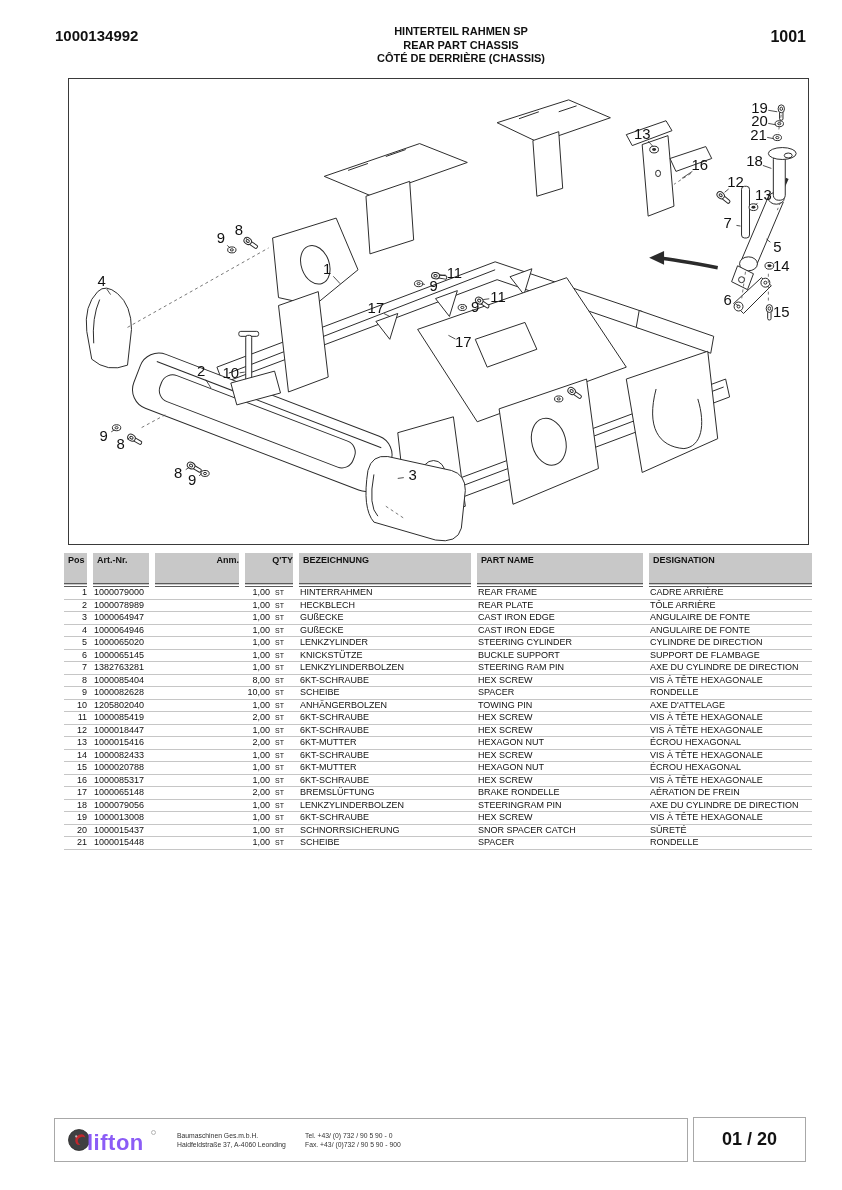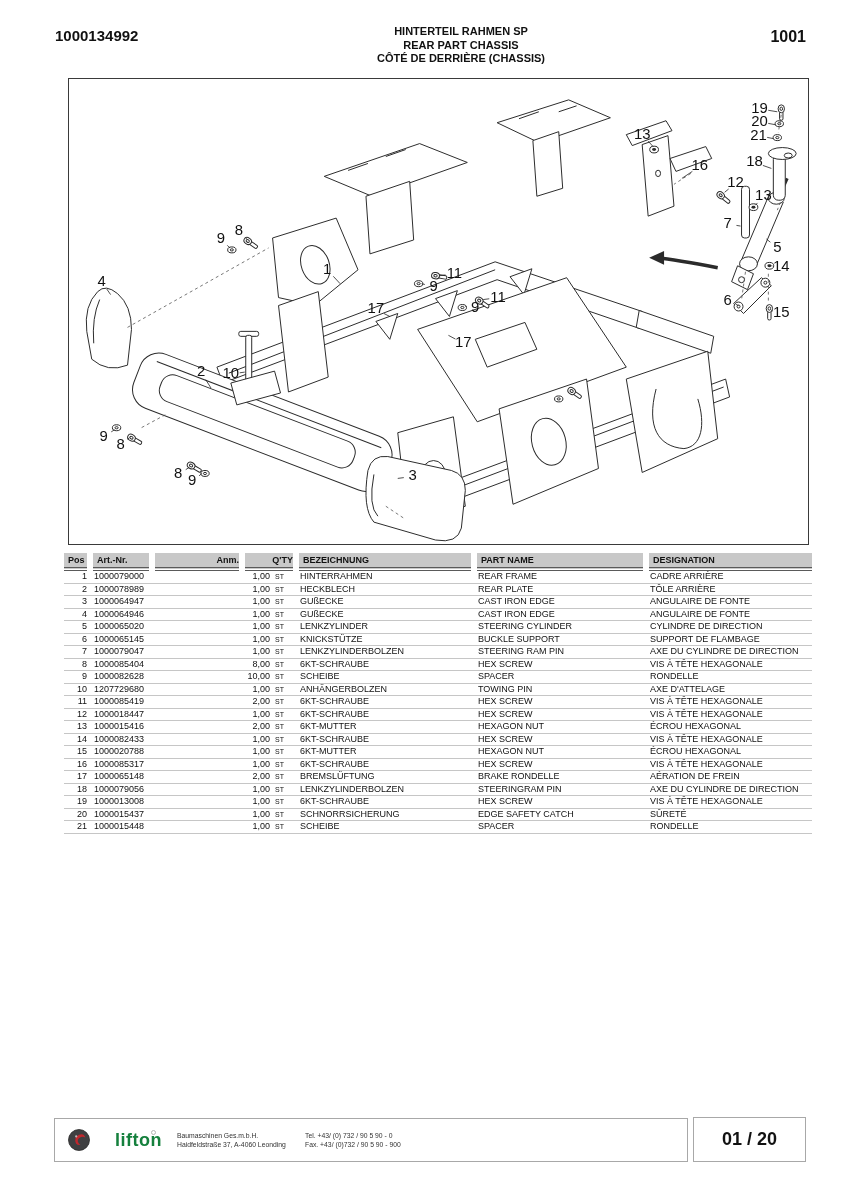--- a/index.html
+++ b/index.html
@@ -14,41 +14,41 @@
 
   
   .diagram-box{position:absolute;left:68px;top:78px;width:741px;height:467px;
                border:1.5px solid #3a3a3a;background:#fff;box-sizing:border-box;}
   .diagram-box svg{display:block;}
   .dlabel{font-family:"Liberation Sans",sans-serif;font-size:15px;fill:#111;}
 
   
   .parts-table{position:absolute;left:64px;top:553px;width:748px;border-collapse:collapse;table-layout:fixed;}
   .parts-table th{background:#c8c8c8;font-size:9px;font-weight:bold;text-align:left;
-                  padding:2px 0 2px 4px;border-right:6px solid #fff;box-sizing:border-box;
+                  padding:2px 0 18px 4px;border-right:6px solid #fff;box-sizing:border-box;
                   border-bottom:4px double #5a5a5a;white-space:nowrap;}
   .parts-table th:last-child{border-right:none;margin-left:33px;}
   .parts-table th.c{text-align:right;padding-left:0;}
   .parts-table td{font-size:9px;line-height:11.5px;height:11.5px;padding:0 0 0 4px;
                   border-bottom:1px solid #c6c6c6;white-space:nowrap;overflow:hidden;box-sizing:border-box;}
   .parts-table td.pos{text-align:right;padding-right:3px;padding-left:0;}
   .parts-table td.qty{padding-right:12px;}
   .parts-table td.qty .cellwrap{display:flex;justify-content:flex-end;align-items:baseline;gap:5px;margin-left:17px;}
   .parts-table td.qty .u{font-size:7px;}
   .parts-table tbody tr:first-child td{border-top:none;}
 
   
   .footer-left{position:absolute;left:54px;top:1118px;width:634px;height:44px;
                border:1.2px solid #a8a8a8;box-sizing:border-box;background:#fff;}
   .footer-right{position:absolute;left:693px;top:1117px;width:113px;height:45px;
                 border:1.2px solid #a8a8a8;box-sizing:border-box;display:flex;
                 align-items:center;justify-content:center;font-size:18px;font-weight:bold;}
   .logo-wrap{position:absolute;left:12px;top:9px;}
-  .logo-text{position:absolute;left:60px;top:11px;font-size:18px;font-weight:bold;
-             color:#15803d;letter-spacing:.5px;}
+  .logo-text{position:absolute;left:32px;top:11px;font-size:22px;font-weight:bold;
+             color:#8b5cf6;letter-spacing:.5px;}
   .tm-mark{position:absolute;left:96px;top:11px;width:3px;height:3px;border:1px solid #b5b5b5;border-radius:50%;}
   .addr{position:absolute;left:122px;top:12px;font-size:6.8px;line-height:9px;color:#333;}
   .tels{position:absolute;left:250px;top:12px;font-size:6.8px;line-height:9px;color:#333;}
 </style>
 </head>
 <body>
 
 <div class="page">
 
   <div class="doc-number">1000134992</div>
@@ -372,21 +372,21 @@
               <span>1,00</span>
               <span class="u">ST</span>
             </span>
           </td>
           <td>KNICKSTÜTZE</td>
           <td>BUCKLE SUPPORT</td>
           <td>SUPPORT DE FLAMBAGE</td>
         </tr>
         <tr>
           <td class="pos">7</td>
-          <td>1000079047</td>
+          <td>1382763281</td>
           <td></td>
           <td class="qty">
             <span class="cellwrap">
               <span>1,00</span>
               <span class="u">ST</span>
             </span>
           </td>
           <td>LENKZYLINDERBOLZEN</td>
           <td>STEERING RAM PIN</td>
           <td>AXE DU CYLINDRE DE DIRECTION</td>
@@ -414,21 +414,21 @@
               <span>10,00</span>
               <span class="u">ST</span>
             </span>
           </td>
           <td>SCHEIBE</td>
           <td>SPACER</td>
           <td>RONDELLE</td>
         </tr>
         <tr>
           <td class="pos">10</td>
-          <td>1207729680</td>
+          <td>1205802040</td>
           <td></td>
           <td class="qty">
             <span class="cellwrap">
               <span>1,00</span>
               <span class="u">ST</span>
             </span>
           </td>
           <td>ANHÄNGERBOLZEN</td>
           <td>TOWING PIN</td>
           <td>AXE D'ATTELAGE</td>
@@ -563,21 +563,21 @@
           <td class="pos">20</td>
           <td>1000015437</td>
           <td></td>
           <td class="qty">
             <span class="cellwrap">
               <span>1,00</span>
               <span class="u">ST</span>
             </span>
           </td>
           <td>SCHNORRSICHERUNG</td>
-          <td>EDGE SAFETY CATCH</td>
+          <td>SNOR SPACER CATCH</td>
           <td>SÛRETÉ</td>
         </tr>
         <tr>
           <td class="pos">21</td>
           <td>1000015448</td>
           <td></td>
           <td class="qty">
             <span class="cellwrap">
               <span>1,00</span>
               <span class="u">ST</span>

